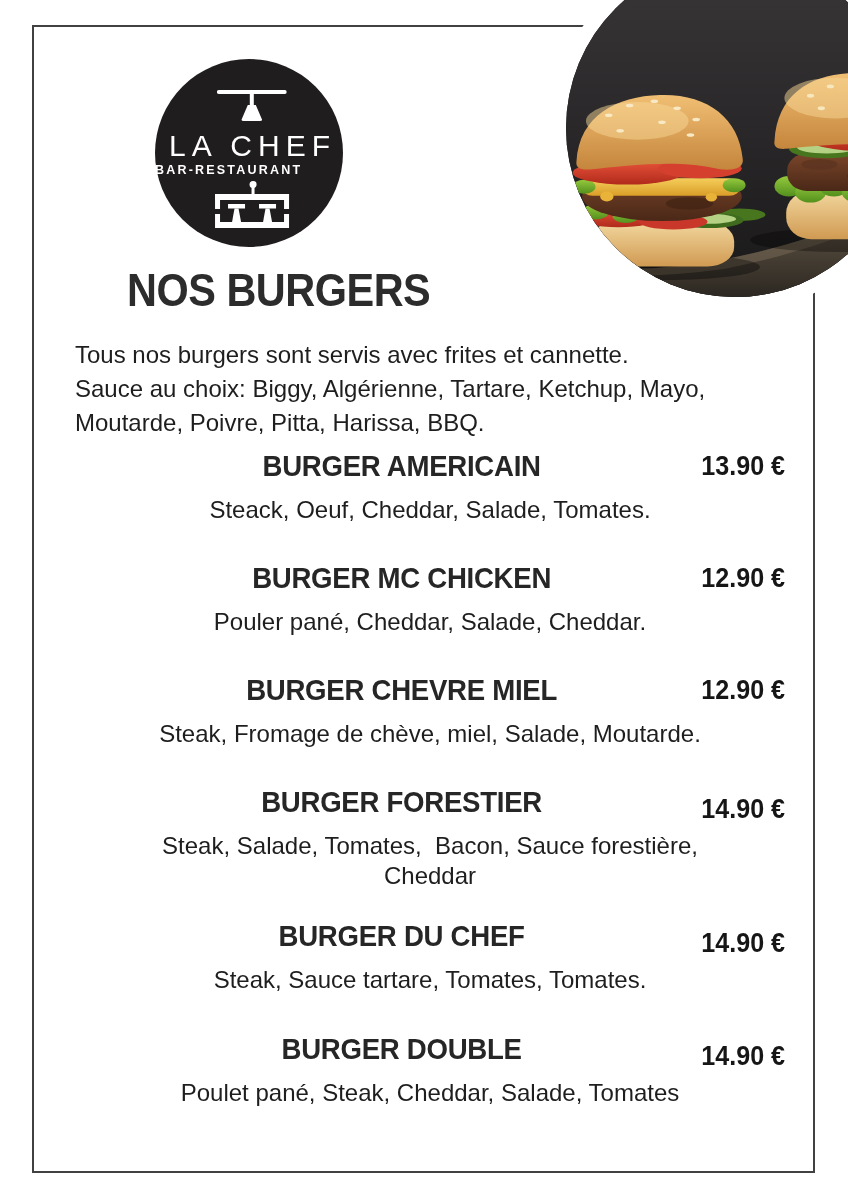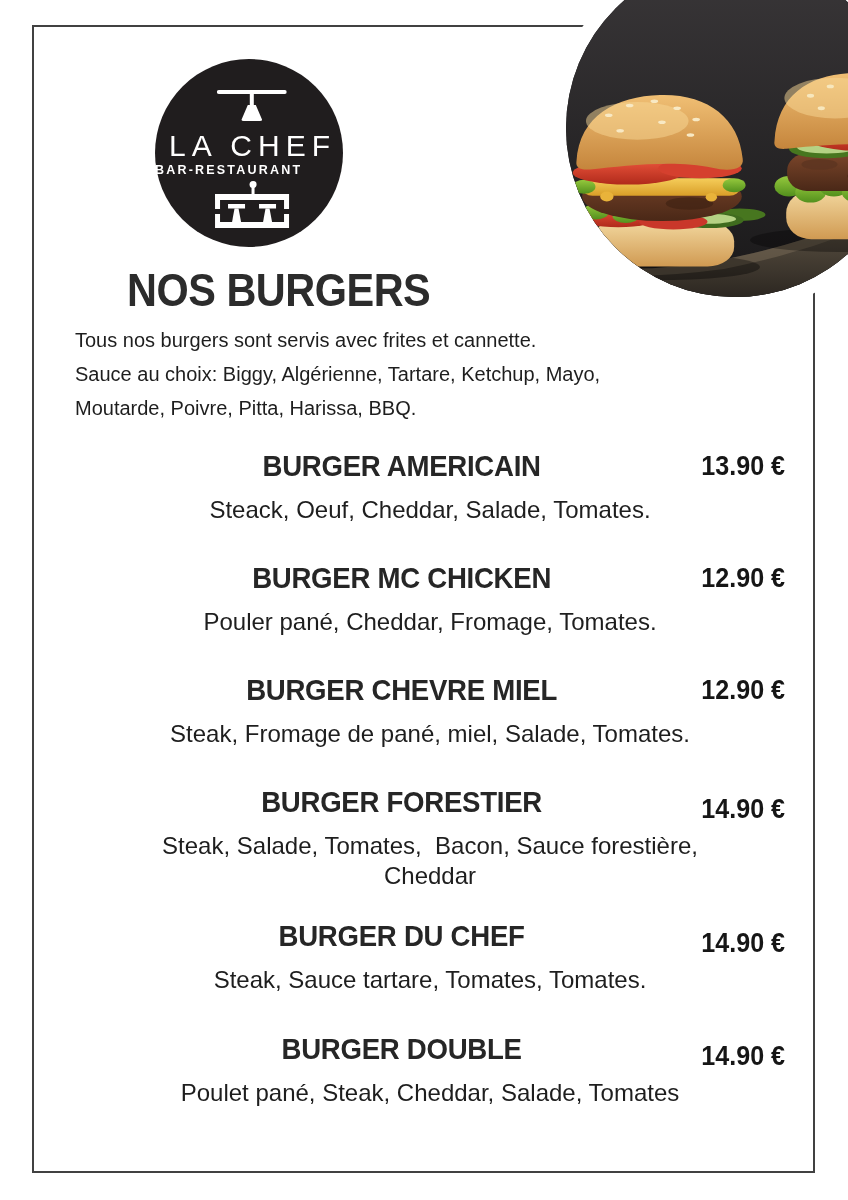--- a/index.html
+++ b/index.html
@@ -35,21 +35,21 @@
   }
   .lamp-icon  { position:absolute; top:31px;  left:50%; transform:translateX(-46%); }
   .bar-icon   { position:absolute; top:122px; left:50%; transform:translateX(-46%); }
   
   .title {
     position:absolute; left:127px; top:267px; font-size:46px; font-weight:700;
     letter-spacing:-0.5px; color:#2c2c2c; white-space:nowrap;
     transform:scaleX(0.90); transform-origin:left top; line-height:46px;
   }
   .intro {
-    position:absolute; left:75px; top:323px; font-size:20px; line-height:34px;
+    position:absolute; left:75px; top:338px; font-size:24px; line-height:34px;
     color:#1e1e1e; white-space:pre-line;
   }
   
   .menu { position:absolute; left:75px; top:0; width:710px; height:1200px;text-align:center; }
   .item { position:absolute; left:0; width:100%; }
   .item .name {
     font-size:30px; font-weight:700; color:#262626; letter-spacing:-0.3px;
     line-height:32px; white-space:nowrap;
     transform:scaleX(0.92); transform-origin:left top;
   }
@@ -215,26 +215,26 @@
 
 <div class="menu">
   <div class="item i1">
     <div class="name">BURGER AMERICAIN</div>
     <div class="price">13.90 €</div>
     <div class="desc">Steack, Oeuf, Cheddar, Salade, Tomates.</div>
   </div>
   <div class="item i2">
     <div class="name">BURGER MC CHICKEN</div>
     <div class="price">12.90 €</div>
-    <div class="desc">Pouler pané, Cheddar, Fromage, Tomates.</div>
+    <div class="desc">Pouler pané, Cheddar, Salade, Cheddar.</div>
   </div>
   <div class="item i3">
     <div class="name">BURGER CHEVRE MIEL</div>
     <div class="price">12.90 €</div>
-    <div class="desc">Steak, Fromage de pané, miel, Salade, Tomates.</div>
+    <div class="desc">Steak, Fromage de chève, miel, Salade, Moutarde.</div>
   </div>
   <div class="item i4">
     <div class="name">BURGER FORESTIER</div>
     <div class="price">14.90 €</div>
     <div class="desc">Steak, Salade, Tomates,  Bacon, Sauce forestière,
 Cheddar</div>
   </div>
   <div class="item i5">
     <div class="name">BURGER DU CHEF</div>
     <div class="price">14.90 €</div>

